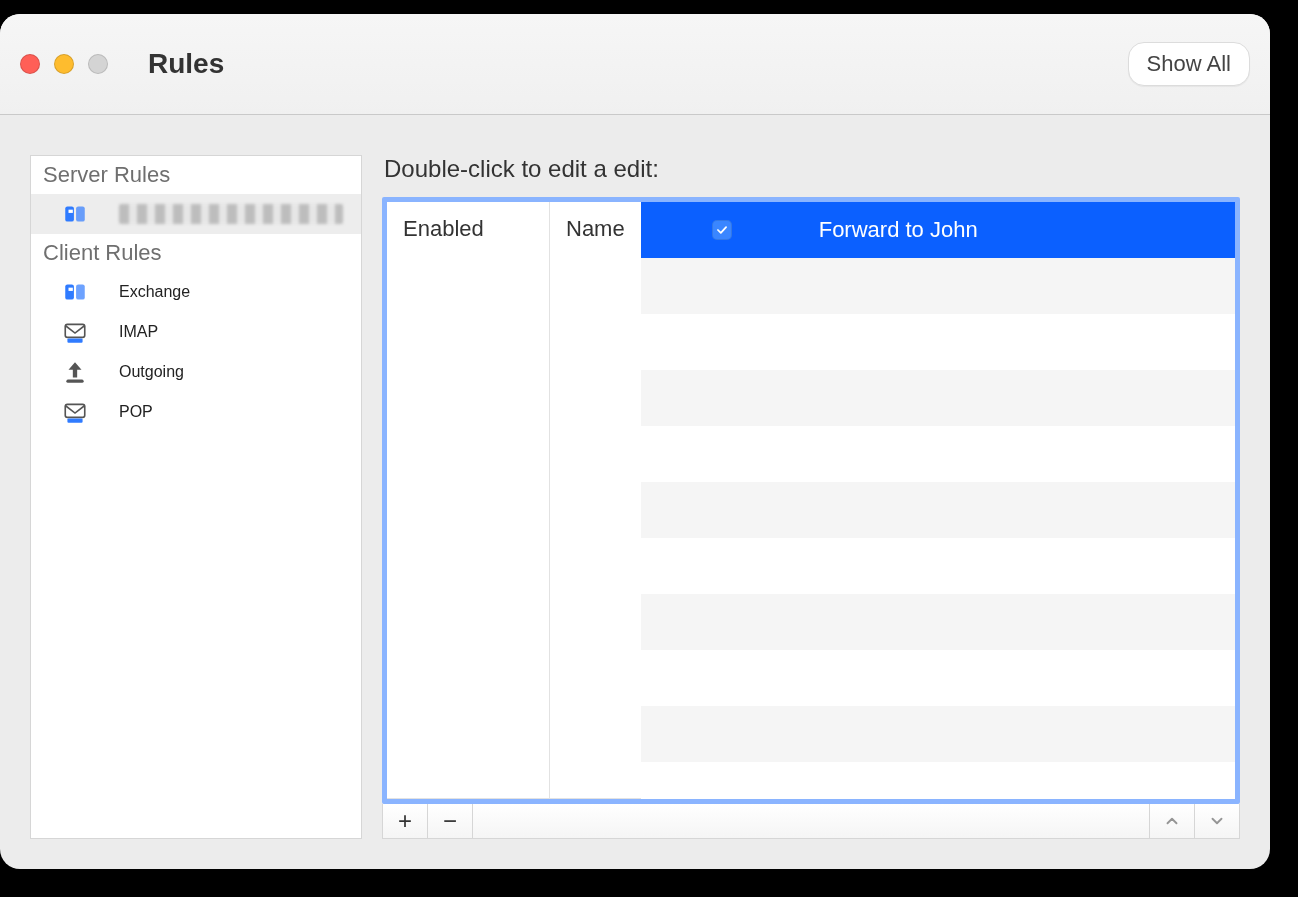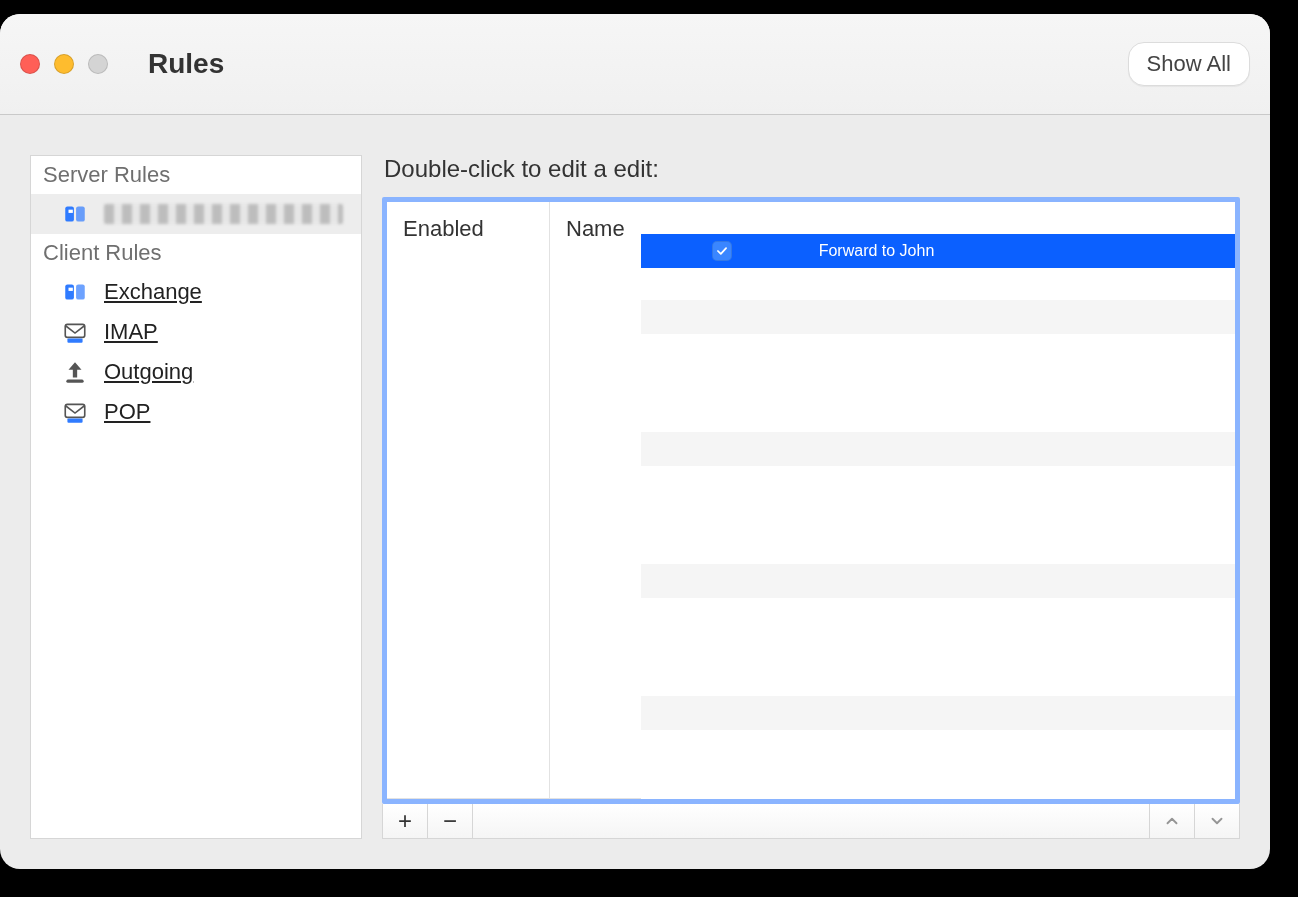--- a/index.html
+++ b/index.html
@@ -104,26 +104,25 @@
   }
   .section-header {
     font-size: 22px;
     color: var(--text-muted);
     padding: 6px 10px 6px 12px;
     background: #fff;
   }
   .sidebar-item {
     display: flex;
     align-items: center;
-    gap: 15px;
+    gap: 30px;
     padding: 6px 10px 6px 30px;
-    font-size: 22px;
+    font-size: 16px;
     color: #222;
     cursor: default;
-    text-decoration: underline;
   }
   .sidebar-item.selected {
     background: #ededed;
   }
   .sidebar-item .icon {
     width: 28px;
     height: 28px;
     flex: 0 0 28px;
     display: flex;
     align-items: center;
@@ -171,23 +170,22 @@
   }
   .col-enabled { width: 130px; flex: 0 0 130px; border-right: 1px solid #e2e2e2; }
   .col-name { flex: 1; }
   .tbody {
     flex: 1;
     overflow: hidden;
   }
   .trow {
     display: flex;
     align-items: center;
-    height: 34px;
-    font-size: 16px;
-    margin-top: 32px;
+    height: 56px;
+    font-size: 22px;
   }
   .trow:nth-child(even):not(.selected) { background: var(--row-alt); }
   .trow.selected {
     background: var(--selection);
     color: #fff;
   }
   .tdcell { padding: 0 16px; }
   .tdcell.col-enabled { border-right: none; display:flex; justify-content:center; }
   .chk {
     width: 20px;

